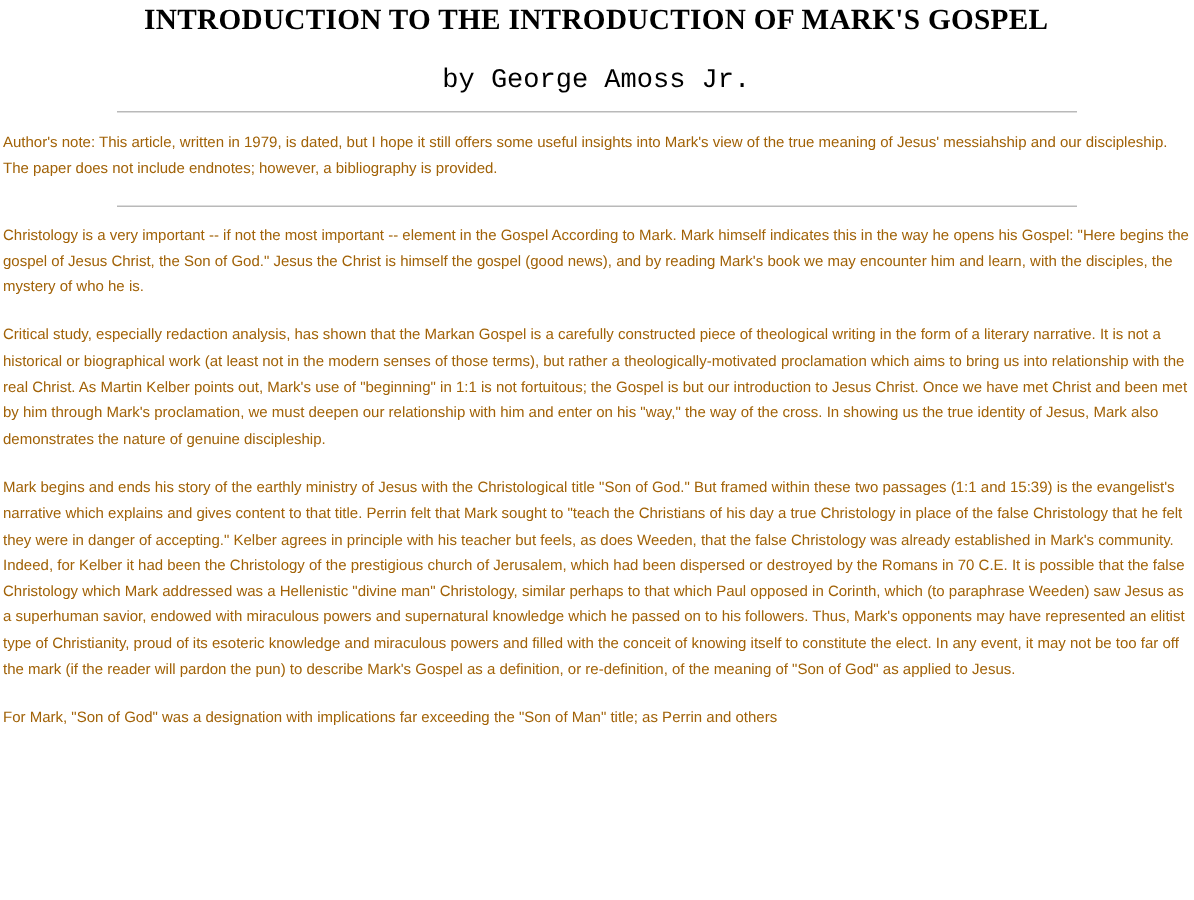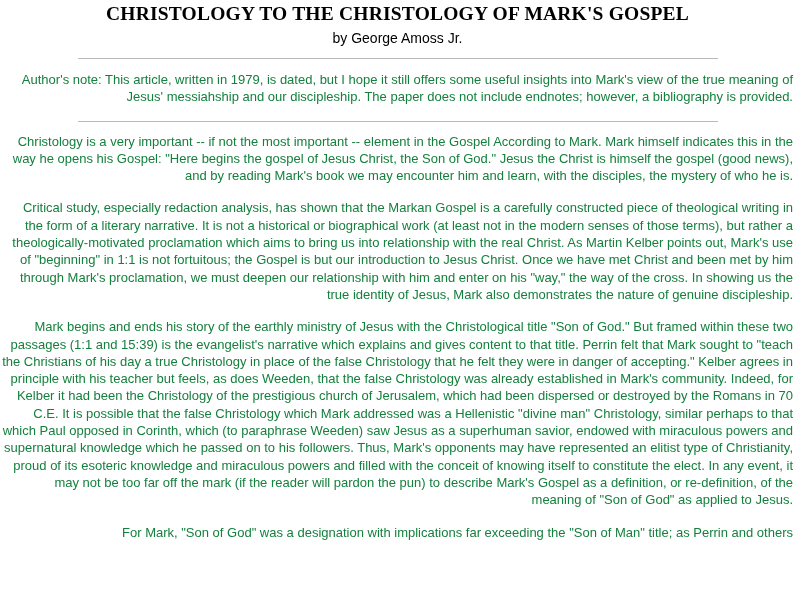--- a/index.html
+++ b/index.html
@@ -28,62 +28,62 @@
   .doc-title {
     font-family: "Liberation Serif", serif;
     font-weight: bold;
     font-size: 19.5px;
     line-height: 22px;
     letter-spacing: 0.2px;
     margin: 0;
     color: #000;
   }
   .doc-byline {
-    font-family: Liberation Sans, sans-serif;
-    font-size: 14px;
+    font-family: Liberation Mono, monospace;
+    font-size: 18px;
     line-height: 18px;
-    margin: 4px 0 0 0;
+    margin: 20px 0 0 0;
     color: #000;
   }
   .doc-copyright {
     font-family: "Liberation Serif", serif;
     font-size: 8px;
     line-height: 11px;
     margin: 1px 0 0 0;
     color: #000;
   }
   .rule {
     border: none;
     border-top: 1px solid #b9b9b9;
     height: 0;
     width: 640px;
     margin: 10px auto 10px auto;
   }
   .rule-1 { margin-top: 11px; margin-bottom: 12px; }
   .rule-2 { margin-top: 11px; margin-bottom: 11px; }
   p.body-par {
     font-family: "Liberation Sans", sans-serif;
-    font-size: 13px;
+    font-size: 10px;
     line-height: 17.3px;
     margin: 0 0 15px 0;
-    text-align: right;
-    color: #15803d;
+    text-align: left;
+    color: #a16207;
     word-spacing: 0px;
   }
   p.body-par:last-child {
     margin-bottom: 0;
   }
 </style>
 </head>
 <body>
 
 <div class="page">
 
   <div class="title-block">
-    <h1 class="doc-title">CHRISTOLOGY TO THE CHRISTOLOGY OF MARK'S GOSPEL</h1>
+    <h1 class="doc-title">INTRODUCTION TO THE INTRODUCTION OF MARK'S GOSPEL</h1>
     <div class="doc-byline">by George Amoss Jr.</div>
   </div>
 
   <hr class="rule rule-1">
 
   <p class="body-par">Author's note: This article, written in 1979, is dated, but I hope it still offers some useful insights into Mark's view of the true meaning of Jesus' messiahship and our discipleship. The paper does not include endnotes; however, a bibliography is provided.</p>
 
   <hr class="rule rule-2">
 
   <p class="body-par">Christology is a very important -- if not the most important -- element in the Gospel According to Mark. Mark himself indicates this in the way he opens his Gospel: "Here begins the gospel of Jesus Christ, the Son of God." Jesus the Christ is himself the gospel (good news), and by reading Mark's book we may encounter him and learn, with the disciples, the mystery of who he is.</p>

